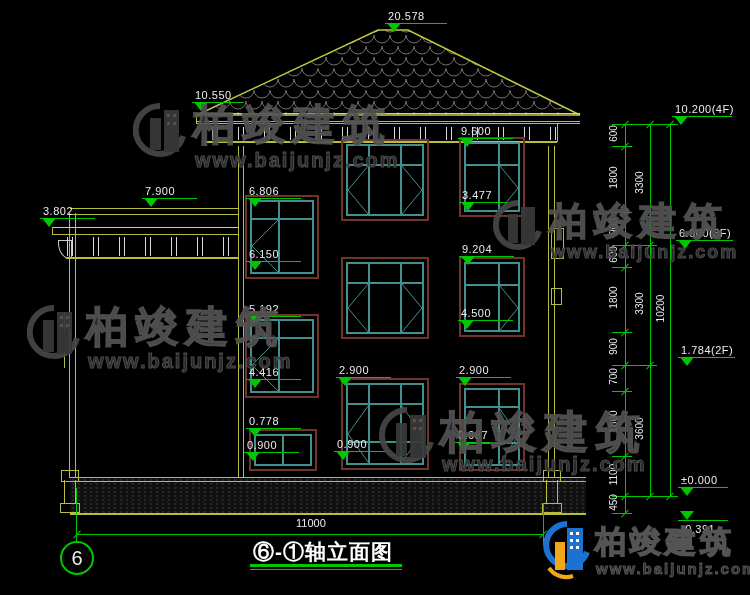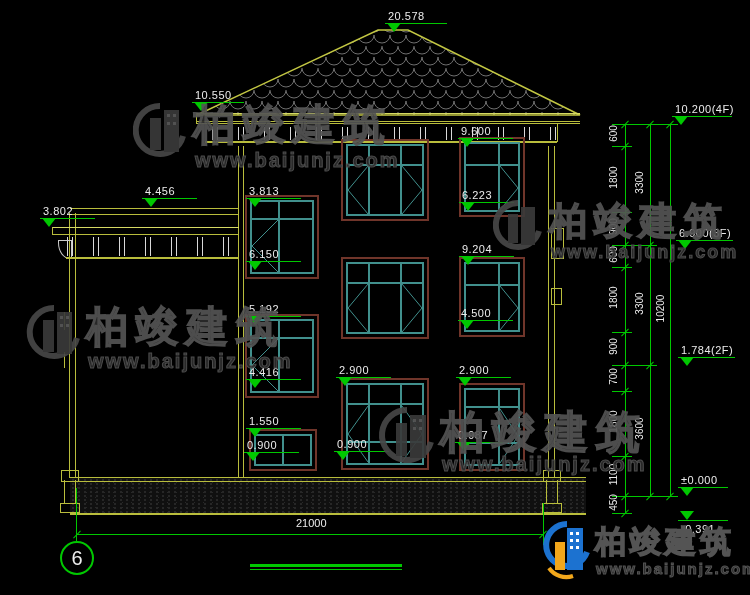--- a/index.html
+++ b/index.html
@@ -196,66 +196,66 @@
       <span class="em-t">20.578</span>
       <span class="em-u" style="width:62px"></span>
       <span class="em-tri"></span>
     </div>
   <div class="em" style="left:192px;top:102px">
       <span class="em-t">10.550</span>
       <span class="em-u" style="width:52px"></span>
       <span class="em-tri"></span>
     </div>
   <div class="em" style="left:142px;top:198px">
-      <span class="em-t">4.456</span>
+      <span class="em-t">7.900</span>
       <span class="em-u" style="width:55px"></span>
       <span class="em-tri"></span>
     </div>
   <div class="em" style="left:40px;top:218px">
       <span class="em-t">3.802</span>
       <span class="em-u" style="width:55px"></span>
       <span class="em-tri"></span>
     </div>
   <div class="em" style="left:246px;top:198px">
-      <span class="em-t">3.813</span>
+      <span class="em-t">6.806</span>
       <span class="em-u" style="width:55px"></span>
       <span class="em-tri"></span>
     </div>
   <div class="em" style="left:246px;top:261px">
       <span class="em-t">6.150</span>
       <span class="em-u" style="width:55px"></span>
       <span class="em-tri"></span>
     </div>
   <div class="em" style="left:246px;top:316px">
       <span class="em-t">5.192</span>
       <span class="em-u" style="width:55px"></span>
       <span class="em-tri"></span>
     </div>
   <div class="em" style="left:246px;top:379px">
       <span class="em-t">4.416</span>
       <span class="em-u" style="width:55px"></span>
       <span class="em-tri"></span>
     </div>
   <div class="em" style="left:246px;top:428px">
-      <span class="em-t">1.550</span>
+      <span class="em-t">0.778</span>
       <span class="em-u" style="width:55px"></span>
       <span class="em-tri"></span>
     </div>
   <div class="em" style="left:244px;top:452px">
       <span class="em-t">0.900</span>
       <span class="em-u" style="width:55px"></span>
       <span class="em-tri"></span>
     </div>
   <div class="em" style="left:458px;top:138px">
       <span class="em-t">9.600</span>
       <span class="em-u" style="width:55px"></span>
       <span class="em-tri"></span>
     </div>
   <div class="em" style="left:459px;top:202px">
-      <span class="em-t">6.223</span>
+      <span class="em-t">3.477</span>
       <span class="em-u" style="width:55px"></span>
       <span class="em-tri"></span>
     </div>
   <div class="em" style="left:459px;top:256px">
       <span class="em-t">9.204</span>
       <span class="em-u" style="width:55px"></span>
       <span class="em-tri"></span>
     </div>
   <div class="em" style="left:458px;top:320px">
       <span class="em-t">4.500</span>
@@ -357,23 +357,24 @@
   <div class="vdim" style="left:614px;top:177px">3300</div>
   <div class="vdim" style="left:614px;top:298px">3300</div>
   <div class="vdim" style="left:614px;top:423px">3600</div>
   <div class="vdim" style="left:635px;top:303px">10200</div>
 
   <div class="gv" style="left:76px;top:488px;height:53px"></div>
   <div class="gv" style="left:543px;top:503px;height:42px"></div>
   <div class="gh" style="left:77px;top:534px;width:467px"></div>
   <div class="tick" style="left:72px;top:534px"></div>
   <div class="tick" style="left:538px;top:534px"></div>
-  <div class="dimtxt" style="left:296px;top:517px">21000</div>
+  <div class="dimtxt" style="left:296px;top:517px">11000</div>
   <div class="bubble" style="left:60px;top:541px">6</div>
 
+  <div class="title-txt" style="left:253px;top:538px">⑥-①轴立面图</div>
   <div class="abs" style="left:250px;top:564px;width:152px;height:3px;background:var(--grn);z-index:7"></div>
   <div class="abs" style="left:250px;top:569px;width:152px;height:1px;background:var(--grn);z-index:7"></div>
 
   <div class="wm" style="left:133px;top:96px;width:280px;height:85px">
     <svg width="54" height="76" style="position:absolute;left:0;top:2px">
       <path d="M27 8 A24 24 0 1 0 50 38" fill="none" stroke="#474747" stroke-width="6"></path>
       <rect x="17" y="20" width="11" height="32" fill="#3a3a3a"></rect>
         <rect x="31" y="12" width="15" height="42" fill="#3a3a3a"></rect>
       <rect x="34" y="16" width="3" height="3" fill="#5a5a5a"></rect>
         <rect x="40" y="16" width="3" height="3" fill="#5a5a5a"></rect>

